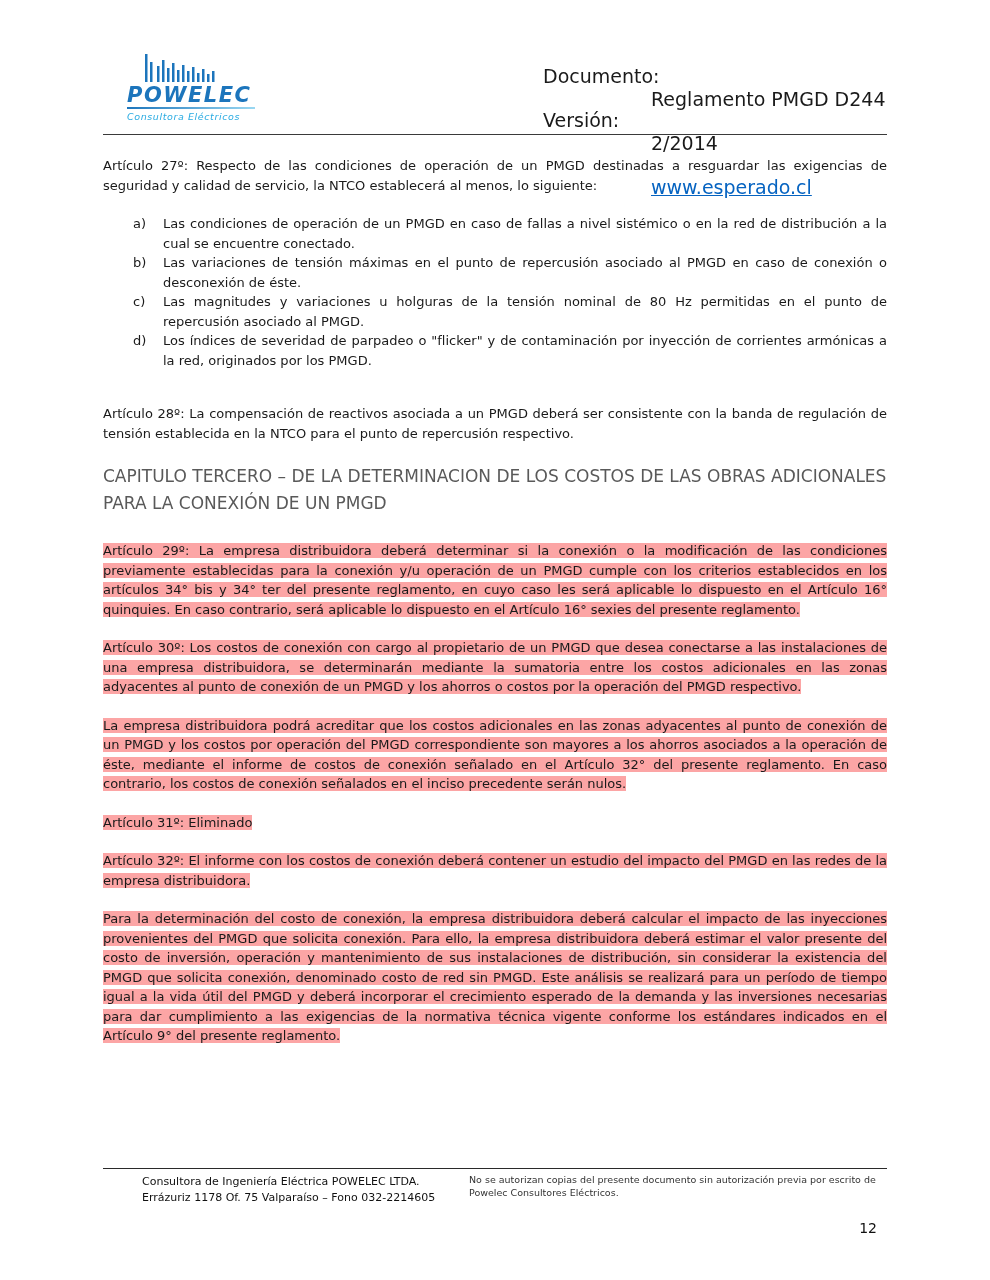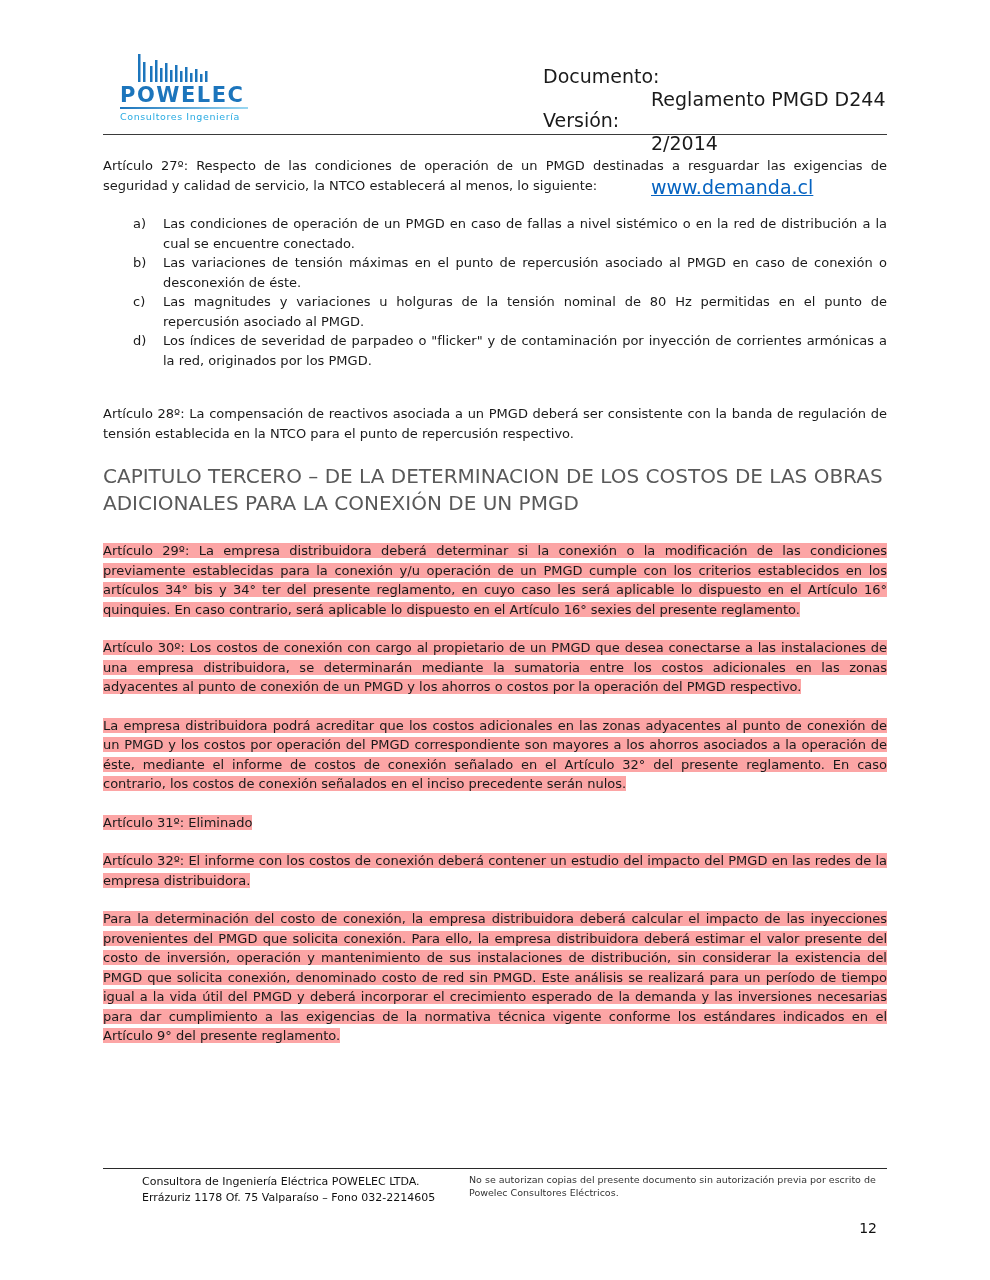--- a/index.html
+++ b/index.html
@@ -19,21 +19,21 @@
   
   .header {
     position: absolute;
     top: 52px;
     left: 103px;
     right: 103px;
     display: flex;
     justify-content: space-between;
     align-items: flex-start;
   }
-  .logo { width: 150px; margin-left: 17px; }
+  .logo { width: 150px; margin-left: 24px; font-style: italic; }
   .logo-bars { display: block; margin-left: 18px; margin-bottom: 2px; }
   .logo-brand {
     font-size: 21px;
     font-weight: bold;
     letter-spacing: 1.5px;
     color: #1c75bc;
     line-height: 22px;
   }
   .logo-rule { height: 2px; background: linear-gradient(to right, #1c75bc, #9ad8f2); margin: 1px 0 2px 0; width: 128px; }
   .logo-tagline { font-size: 9.5px; color: #29abe2; letter-spacing: 0.6px; }
@@ -78,21 +78,21 @@
     font-size: 13px;
     line-height: 19.5px;
   }
   .li-text {
     flex: 1;
     font-size: 13px;
     line-height: 19.5px;
     text-align: justify;
   }
   .chapter-heading {
-    font-size: 20px;
+    font-size: 17px;
     line-height: 27px;
     font-weight: normal;
     color: #595959;
     margin: 20px 0 24px 0;
     text-align: left;
   }
   .hl { background: #fca5a5; }
 
   
   .footer-rule {
@@ -148,35 +148,35 @@
           <rect x="42" y="19" width="2.5" height="11"></rect>
           <rect x="47" y="15" width="2.5" height="15"></rect>
           <rect x="52" y="21" width="2.5" height="9"></rect>
           <rect x="57" y="17" width="2.5" height="13"></rect>
           <rect x="62" y="22" width="2.5" height="8"></rect>
           <rect x="67" y="19" width="2.5" height="11"></rect>
         </g>
       </svg>
       <div class="logo-brand">POWELEC</div>
       <div class="logo-rule"></div>
-      <div class="logo-tagline">Consultores Ingeniería</div>
+      <div class="logo-tagline">Consultora Eléctricos</div>
     </div>
 
     <div class="doc-meta">
       <div class="meta-row">
         <span class="meta-label">Documento:</span>
         <span class="meta-value">Reglamento PMGD D244</span>
       </div>
       <div class="meta-row">
         <span class="meta-label">Versión:</span>
         <span class="meta-value">2/2014</span>
       </div>
       <div class="meta-row">
         <span class="meta-label"></span>
-        <span class="meta-value"><a class="website">www.demanda.cl</a></span>
+        <span class="meta-value"><a class="website">www.esperado.cl</a></span>
       </div>
     </div>
   </div>
 
   <div class="header-rule"></div>
 
   <div class="main">
 
     <p class="para">Artículo 27º: Respecto de las condiciones de operación de un PMGD destinadas a resguardar las exigencias de seguridad y calidad de servicio, la NTCO establecerá al menos, lo siguiente:</p>
 

